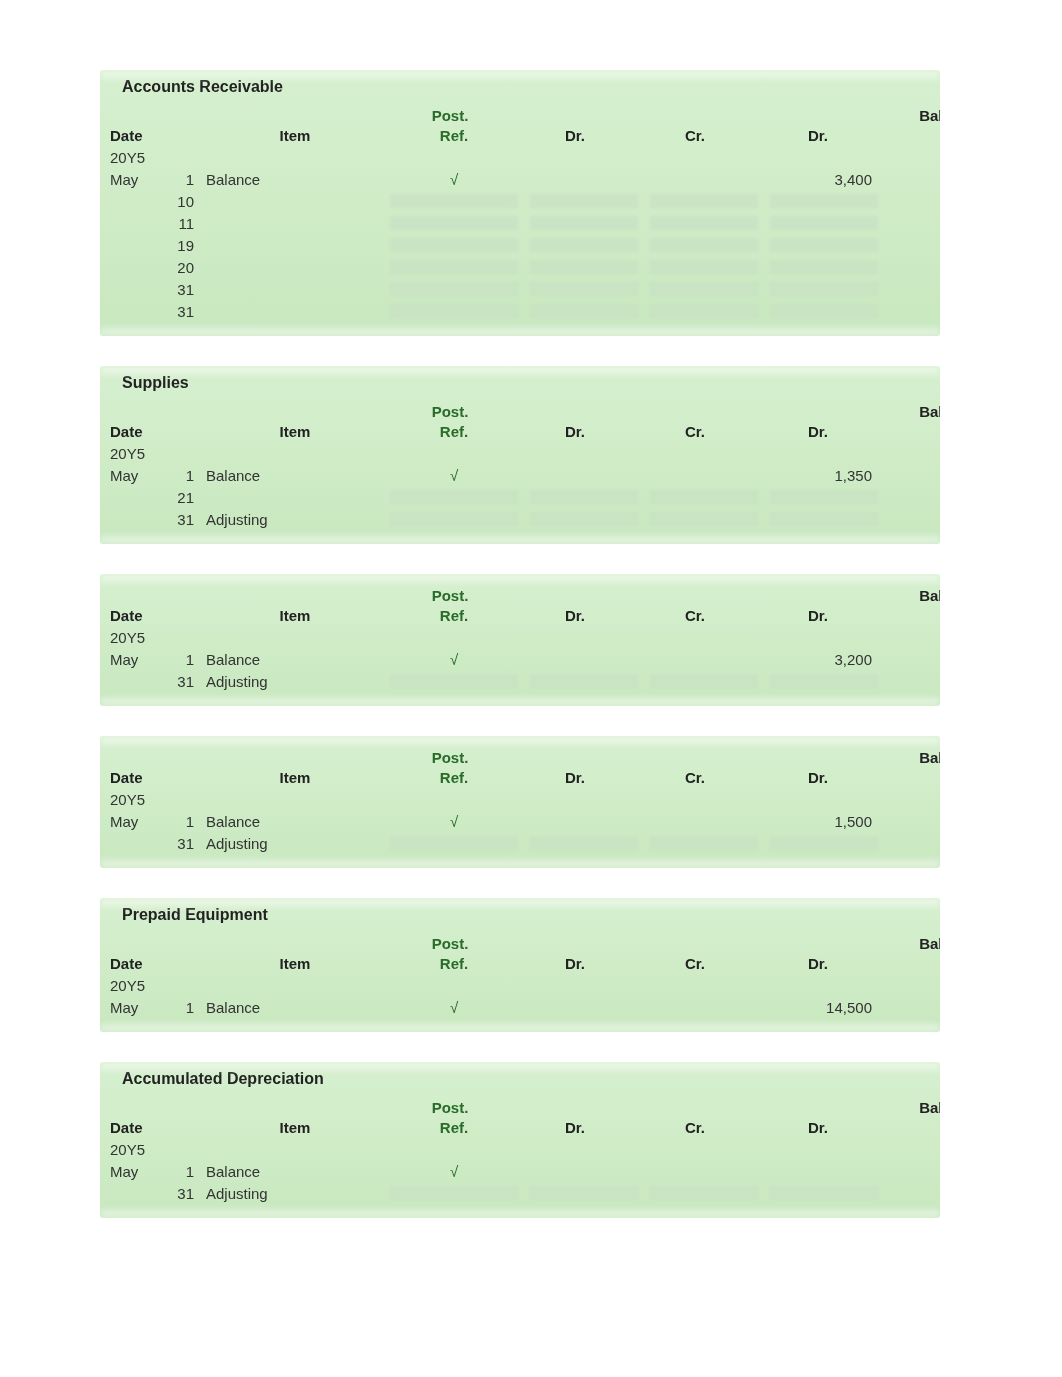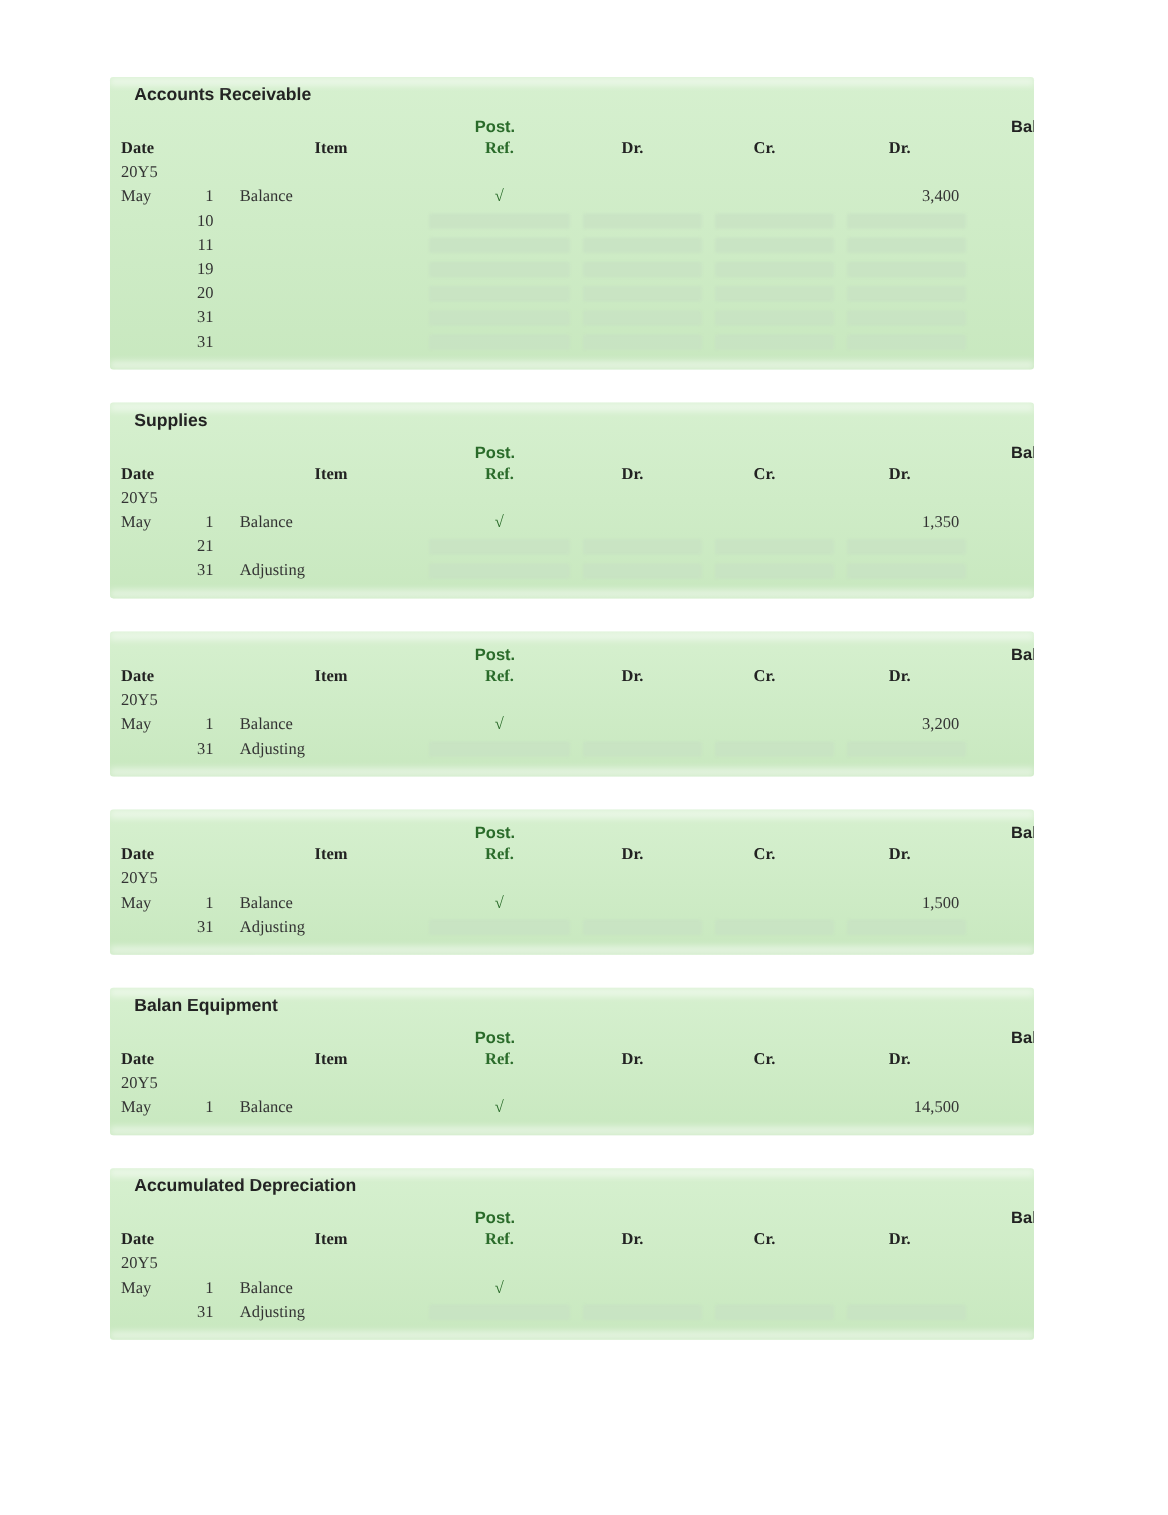--- a/index.html
+++ b/index.html
@@ -38,36 +38,35 @@
     font-size: 16px;
     padding: 0 0 6px 22px;
     color: #222;
   }
   .row {
     display: grid;
     grid-template-columns: 60px 40px 180px 140px 120px 120px 120px 80px;
     align-items: center;
     min-height: 22px;
     padding: 0 4px;
-    font-family: Liberation Serif, serif;
   }
   .hdr { font-weight: bold; color: #222; }
   .hdr .c-post { text-align: center; }
   .hdr .c-dr, .hdr .c-cr, .hdr .c-baldr { text-align: center; }
   .hdr .c-bal { text-align: right; font-weight: bold; }
   .two-line-hdr {
     display: grid;
     grid-template-columns: 60px 40px 180px 140px 120px 120px 120px 80px;
     min-height: 22px;
     padding: 0 0;
   }
   .two-line-hdr > div { align-self: end; }
   .c-month { padding-left: 6px; }
   .c-day { text-align: right; padding-right: 10px; }
-  .c-item { padding-left: 2px; margin-left: 12px; }
+  .c-item { padding-left: 2px; }
   .c-post { text-align: center; color: #2a6b2a; }
   .c-dr, .c-cr { text-align: right; padding-right: 18px; }
   .c-baldr { text-align: right; padding-right: 12px; }
   .c-bal { text-align: right; }
   .year-row { font-size: 15px; color: #333; padding-left: 6px; }
   .blank-cell {
     height: 14px;
     background: rgba(200,225,195,0.7);
     border-radius: 2px;
     margin: 2px 6px;
@@ -429,21 +428,21 @@
         <div class="c-cr blank">
           <div class="blank-cell"></div>
         </div>
         <div class="c-baldr blank">
           <div class="blank-cell"></div>
         </div>
         <div></div>
       </div>
     </div>
     <div class="ledger">
-      <div class="ledger-title">Balan Equipment</div>
+      <div class="ledger-title">Prepaid Equipment</div>
       <div class="two-line-hdr hdr">
         <div></div>
         <div></div>
         <div></div>
         <div class="c-post">Post.</div>
         <div></div>
         <div></div>
         <div></div>
         <div class="c-bal">Balan</div>
       </div>

